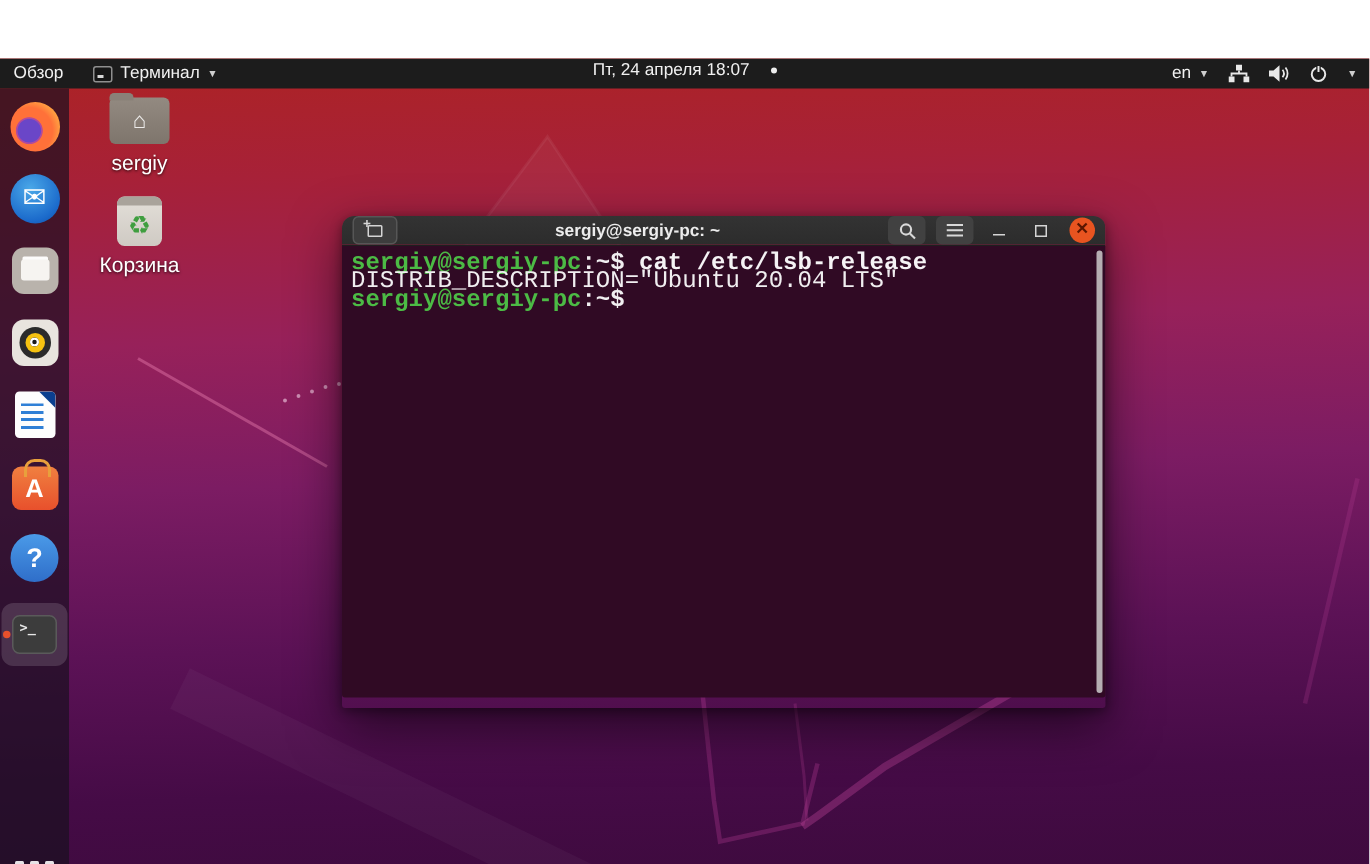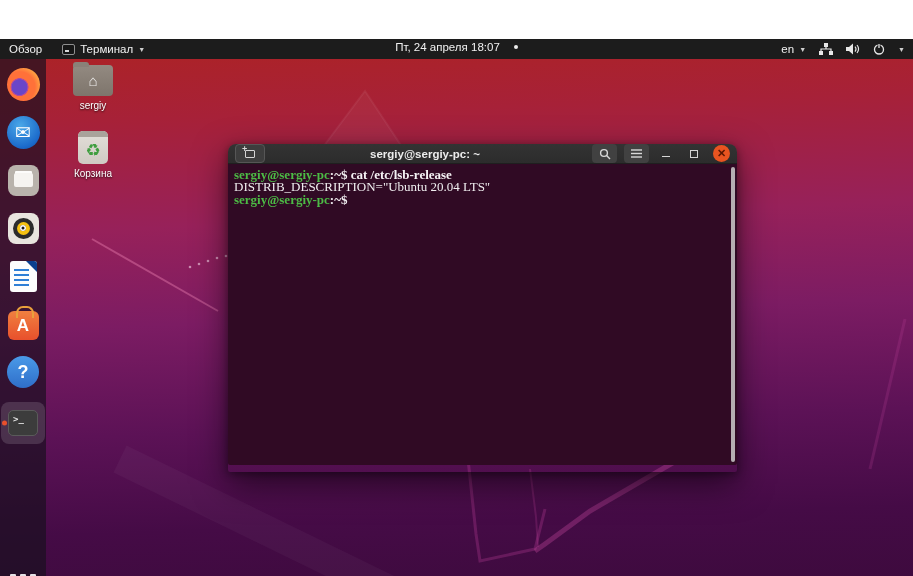--- a/index.html
+++ b/index.html
@@ -52,21 +52,21 @@
   .ic-software .bagA { color:#fff; font-weight:bold; font-size:17px; font-family:"Liberation Sans",sans-serif; }
   .ic-help { width:32px; height:32px; border-radius:50%; background:linear-gradient(#4a9ae8,#2f6ec9); display:flex; align-items:center; justify-content:center; color:#fff; font-size:18px; font-weight:bold; }
   .ic-terminal { width:30px; height:26px; border-radius:5px; background:#3c3c3c; border:1px solid #5a5a5a; color:#e8e8e8; font-family:"DejaVu Sans Mono",monospace; font-size:9px; font-weight:bold; padding:3px 0 0 4px; }
   .ic-showapps { display:grid; grid-template-columns:repeat(3,6px); grid-template-rows:repeat(3,6px); gap:4px; }
   .ic-showapps span { background:#e6e2e6; border-radius:1px; }
   .dock-spacer { flex:1; }
   .dock .bottom { margin-bottom:10px; }
 
   
   .desk-icon { position:absolute; width:66px; display:flex; flex-direction:column; align-items:center; gap:4px; z-index:10; }
-  .desk-icon .lbl { color:#fff; font-size:10px; text-shadow:0 1px 2px rgba(0,0,0,.8); }
+  .desk-icon .lbl { color:#fff; font-size:14px; text-shadow:0 1px 2px rgba(0,0,0,.8); }
   .folder-home { width:40px; height:31px; background:linear-gradient(#938a81,#7e756c); border-radius:4px; position:relative; display:flex; align-items:center; justify-content:center; }
   .folder-home::before { content:""; position:absolute; top:-3px; left:0; width:16px; height:5px; background:#8a8178; border-radius:3px 3px 0 0; }
   .folder-home .glyph { color:rgba(255,255,255,.85); font-size:15px; line-height:1; }
   .trash-icon { width:30px; height:33px; background:linear-gradient(#e3dfd9,#cfcac3); border-radius:5px; position:relative; display:flex; align-items:center; justify-content:center; }
   .trash-icon::before { content:""; position:absolute; top:0; left:0; right:0; height:6px; background:#a9a39b; border-radius:5px 5px 0 0; }
   .trash-icon .glyph { color:#3f9e3f; font-size:17px; margin-top:5px; line-height:1; }
 
   
   .terminal { position:absolute; left:228px; top:105px; width:509px; height:328px; z-index:25;
     border-radius:8px 8px 2px 2px; box-shadow:0 12px 34px rgba(0,0,0,.55), 0 2px 8px rgba(0,0,0,.4); }
@@ -79,21 +79,21 @@
   .term-title { flex:1; text-align:center; color:#ececec; font-size:11.5px; font-weight:bold; }
   .hdr-btn { width:25px; height:19px; background:#414141; border-radius:4px; display:flex; align-items:center; justify-content:center; margin-left:7px; }
   .hdr-btn svg { display:block; }
   .win-btn { width:22px; height:19px; display:flex; align-items:center; justify-content:center; margin-left:6px; }
   .min-glyph { width:8px; height:1.5px; background:#d5d5d5; margin-top:6px; }
   .max-glyph { width:8px; height:8px; border:1.2px solid #d5d5d5; }
   .close-btn { width:17px; height:17px; border-radius:50%; background:#e85420; display:flex; align-items:center; justify-content:center; margin-left:8px; }
   .close-glyph { color:#5a1600; font-size:11px; font-weight:bold; line-height:1; margin-top:-1px; }
 
   .term-body { position:relative; height:301px; background:#300a24; border-radius:0 0 2px 2px;
-    padding:5px 10px 0 6px; font-family:Liberation Serif, serif; font-size:13px; line-height:12.4px; color:#f0eef0; }
+    padding:5px 10px 0 6px; font-family:Liberation Mono, monospace; font-size:16px; line-height:12.4px; color:#f0eef0; }
   .term-line { white-space:pre; }
   .p-user { color:#4cbb45; font-weight:bold; }
   .p-rest { color:#f0eef0; font-weight:bold; }
   .p-cmd { color:#f5f3f5; font-weight:bold; }
   .scrollbar { position:absolute; top:3px; bottom:3px; right:2px; width:4px; background:#b5aeb2; border-radius:2px; }
 </style>
 </head>
 <body>
 
 <div id="screen">

